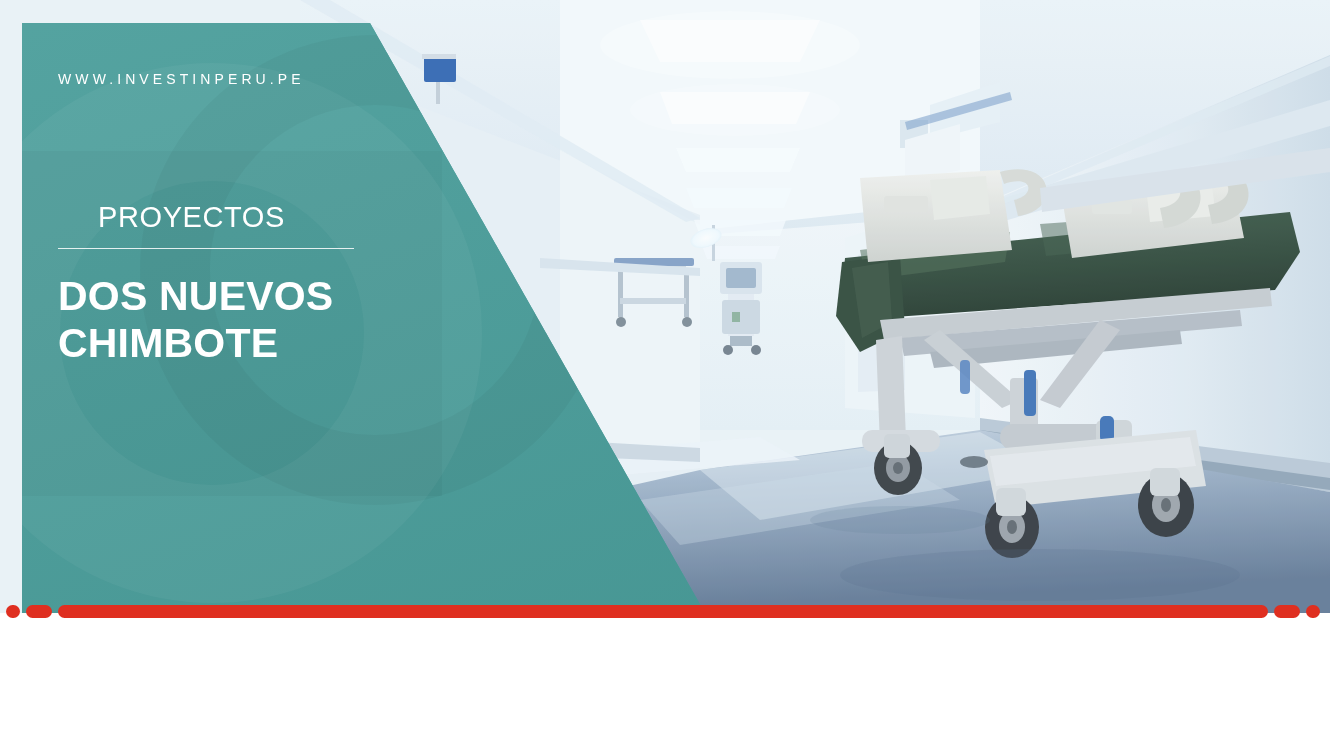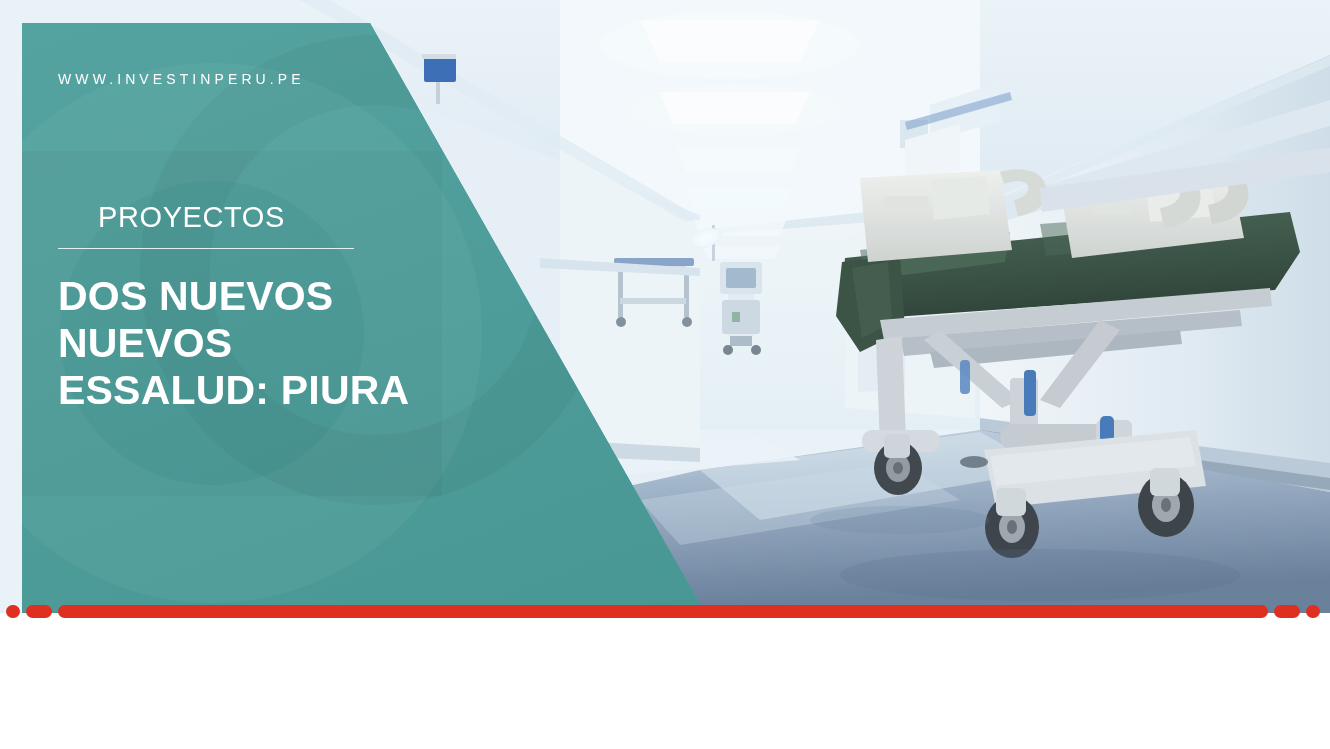--- a/index.html
+++ b/index.html
@@ -365,22 +365,21 @@
       <div class="wm-ring2"></div>
 
       <div class="panel-content">
         <div class="site-url">WWW.INVESTINPERU.PE</div>
 
         <div class="eyebrow">PROYECTOS</div>
         <div class="eyebrow-rule"></div>
 
         <div class="headline">
           <span class="hl">DOS NUEVOS</span>
-          <span class="hl">NUEVOS</span>
-          <span class="hl">ESSALUD: PIURA</span>
+          <span class="hl">CHIMBOTE</span>
         </div>
       </div>
     </div>
   </div>
 
   <div class="red-rule">
     <div class="red-seg" style="left:6px;width:14px;"></div>
     <div class="red-seg" style="left:26px;width:26px;"></div>
     <div class="red-seg" style="left:58px;width:1210px;"></div>
     <div class="red-seg" style="left:1274px;width:26px;"></div>

